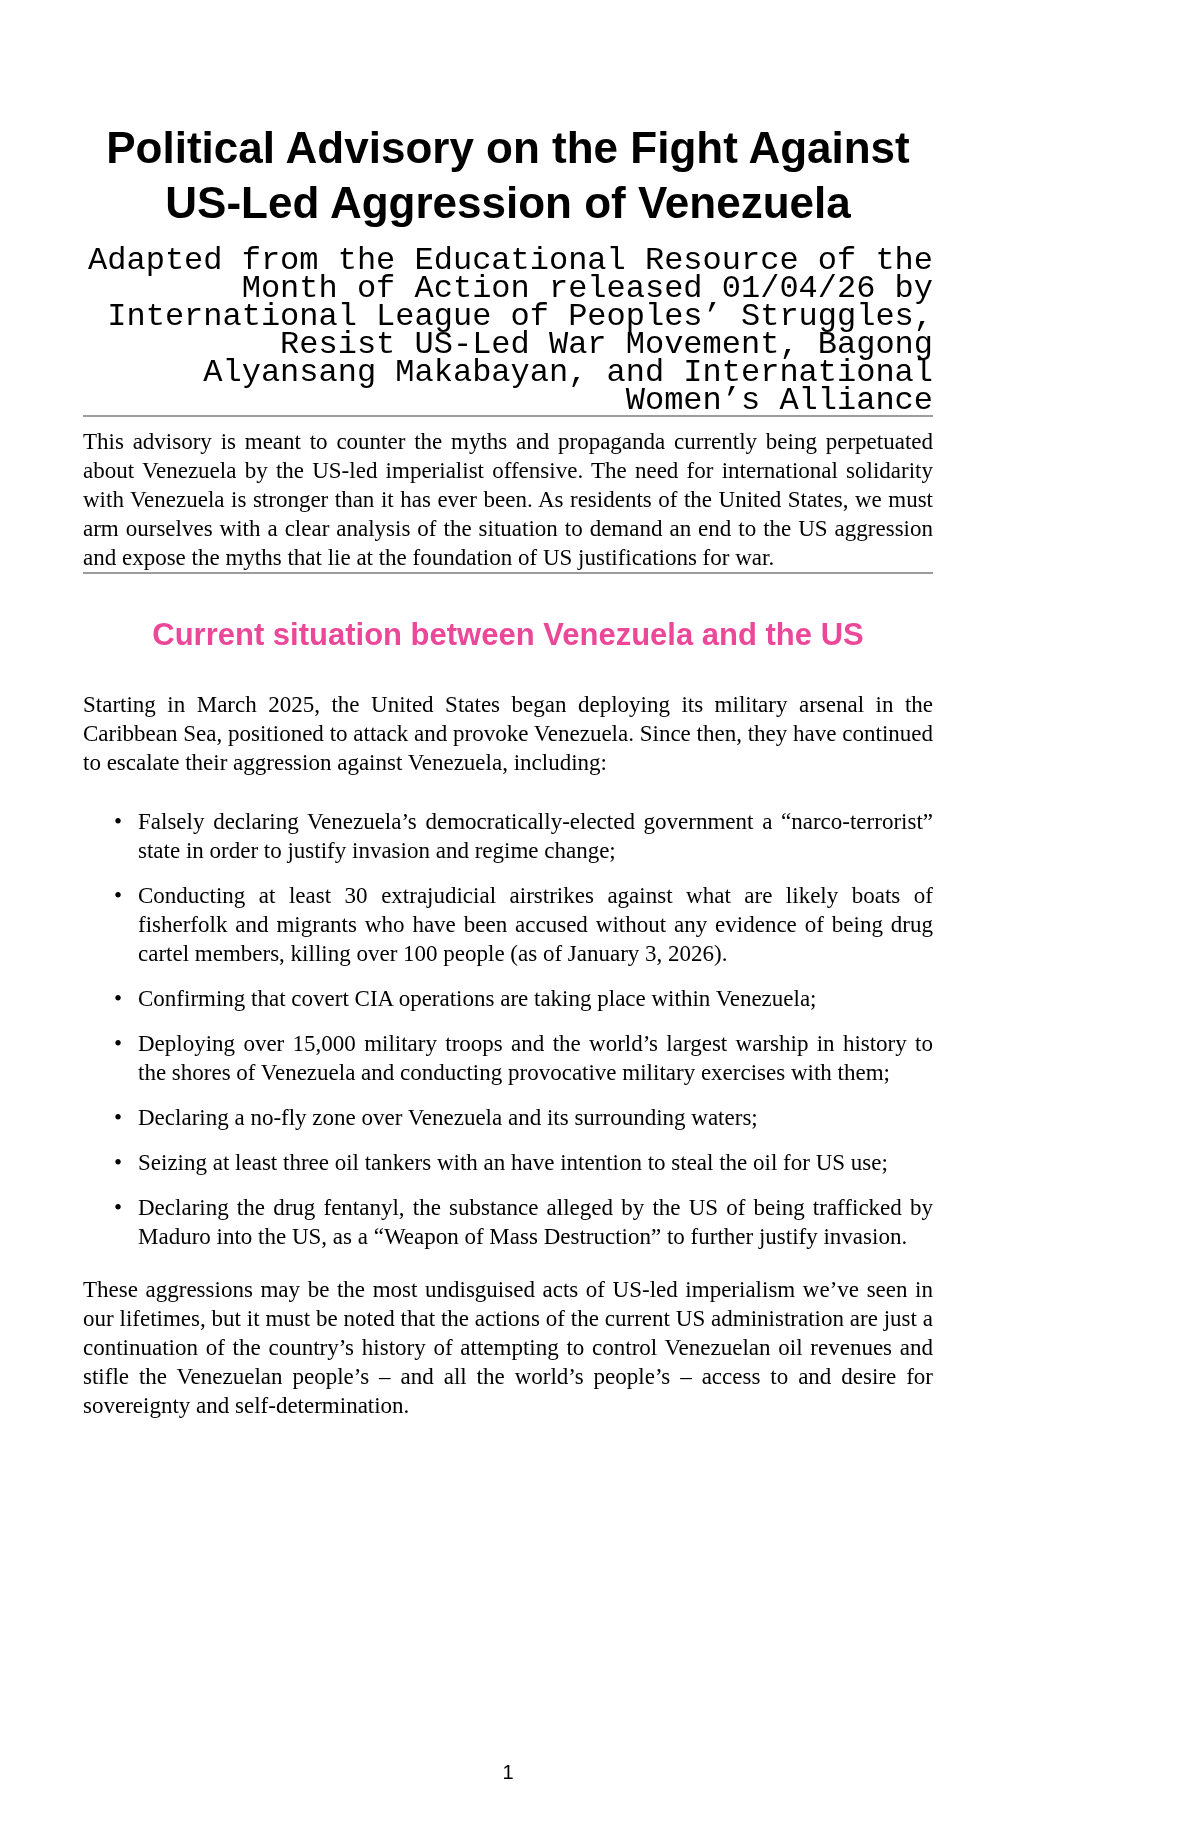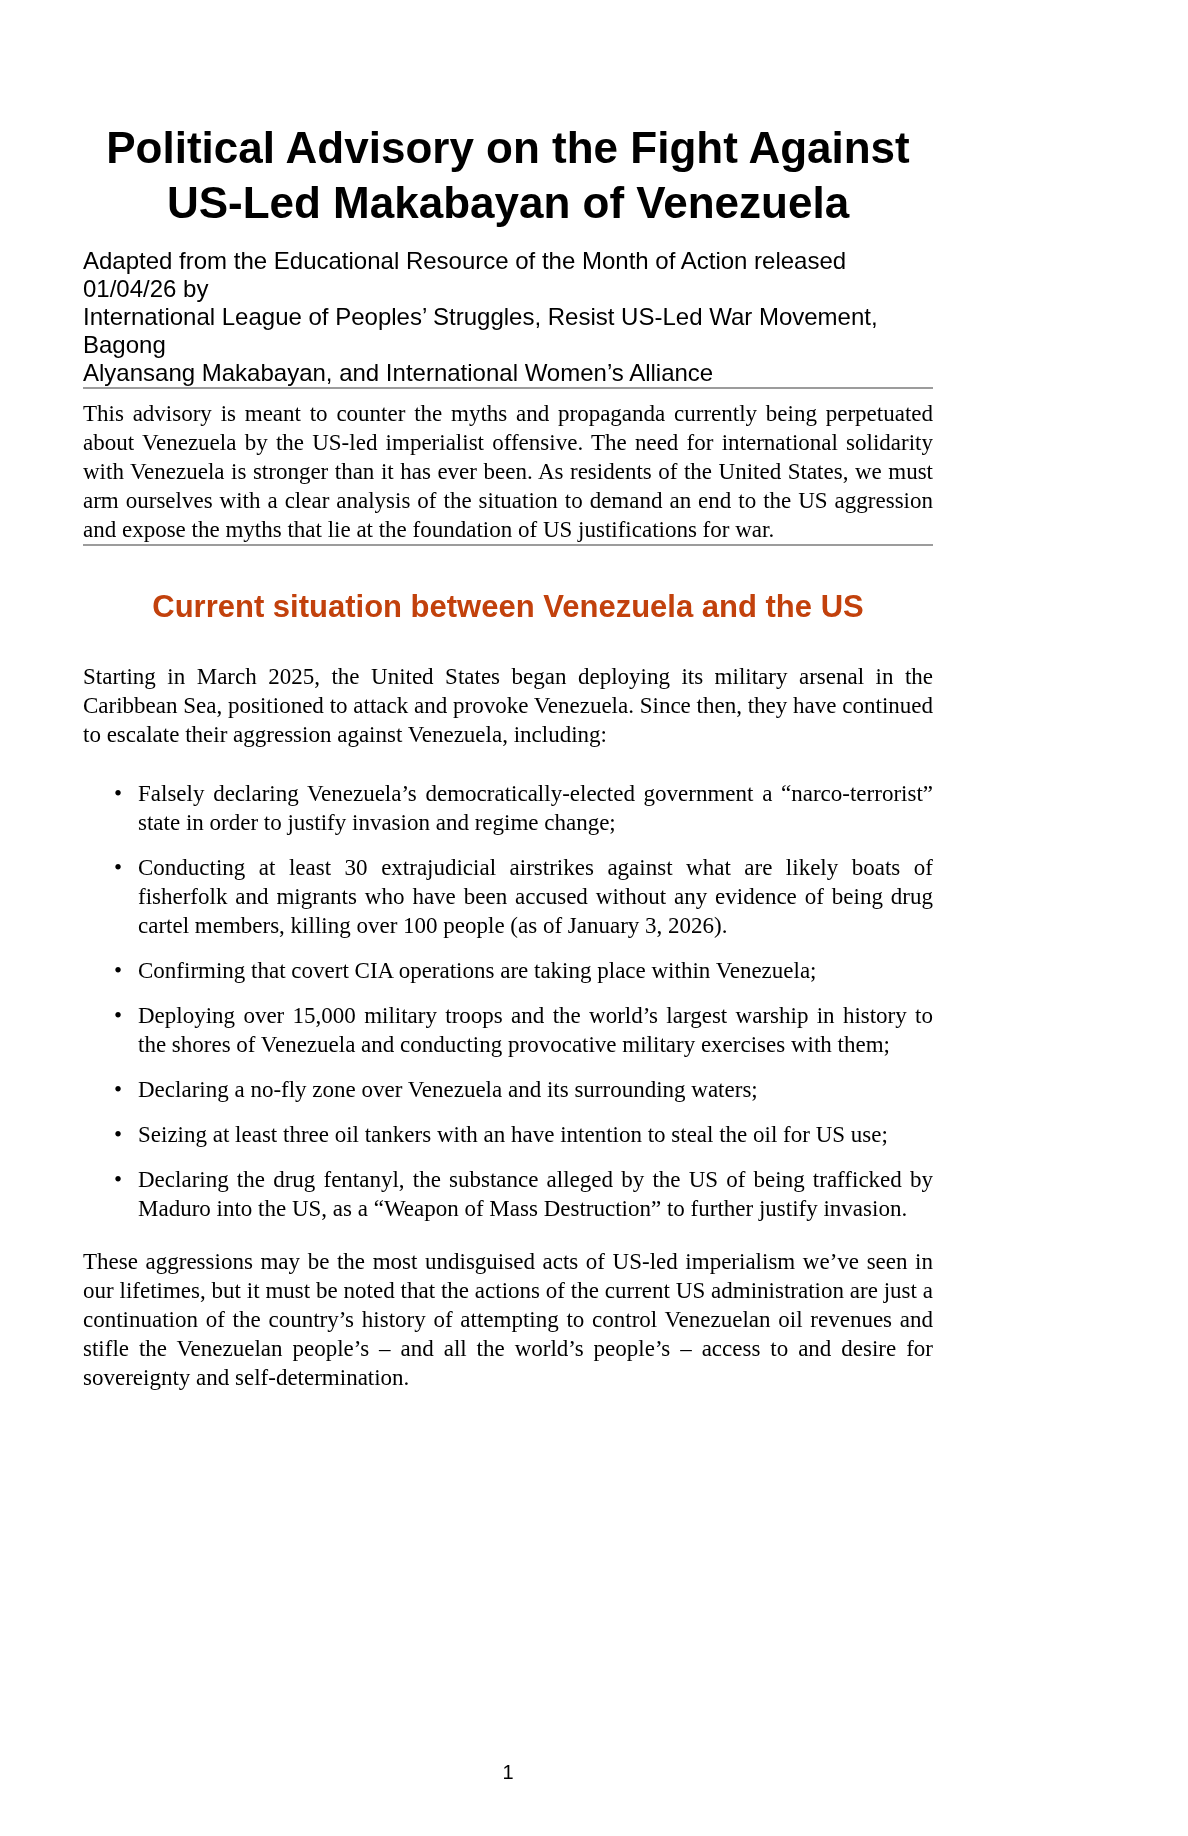--- a/index.html
+++ b/index.html
@@ -22,25 +22,25 @@
     margin: 0;
     font-family: "Liberation Sans", sans-serif;
     font-weight: bold;
     font-size: 44px;
     line-height: 55px;
     text-align: center;
     color: #000000;
   }
   .doc-subtitle {
     margin: 17px 0 0 0;
-    font-family: Liberation Sans, sans-serif;
+    font-family: Liberation Mono, monospace;
     font-weight: normal;
-    font-size: 24px;
+    font-size: 32px;
     line-height: 28px;
-    text-align: left;
+    text-align: right;
     color: #000000;
   }
   hr.rule {
     border: none;
     border-top: 2px solid #9c9c9c;
     margin: 0;
     height: 0;
   }
   .rule-1 { margin-top: 99px; }
   .rule-2 { margin-top: 63px; }
@@ -55,21 +55,21 @@
   .para-2 { margin-top: 10px; }
   .para-3 { margin-top: 36px; }
   .para-4 { margin-top: 24px; }
   .section-heading {
     margin: 42px 0 0 0;
     font-family: "Liberation Sans", sans-serif;
     font-weight: bold;
     font-size: 31px;
     line-height: 38px;
     text-align: center;
-    color: #c2410c;
+    color: #ec4899;
   }
   ul.bullet-list {
     list-style: none;
     margin: 30px 0 0 0;
     padding: 0;
   }
   ul.bullet-list li {
     position: relative;
     padding-left: 55px;
     margin-top: 16px;
@@ -97,21 +97,21 @@
     color: #000000;
   }
 </style>
 </head>
 <body>
 
 <div class="page">
 
   <h1 class="doc-title">
     <div>Political Advisory on the Fight Against</div>
-    <div>US-Led Makabayan of Venezuela</div>
+    <div>US-Led Aggression of Venezuela</div>
   </h1>
 
   <div class="doc-subtitle">
     <div>Adapted from the Educational Resource of the Month of Action released 01/04/26 by</div>
     <div>International League of Peoples’ Struggles, Resist US-Led War Movement, Bagong</div>
     <div>Alyansang Makabayan, and International Women’s Alliance</div>
   </div>
 
   <hr class="rule rule-1">
 

